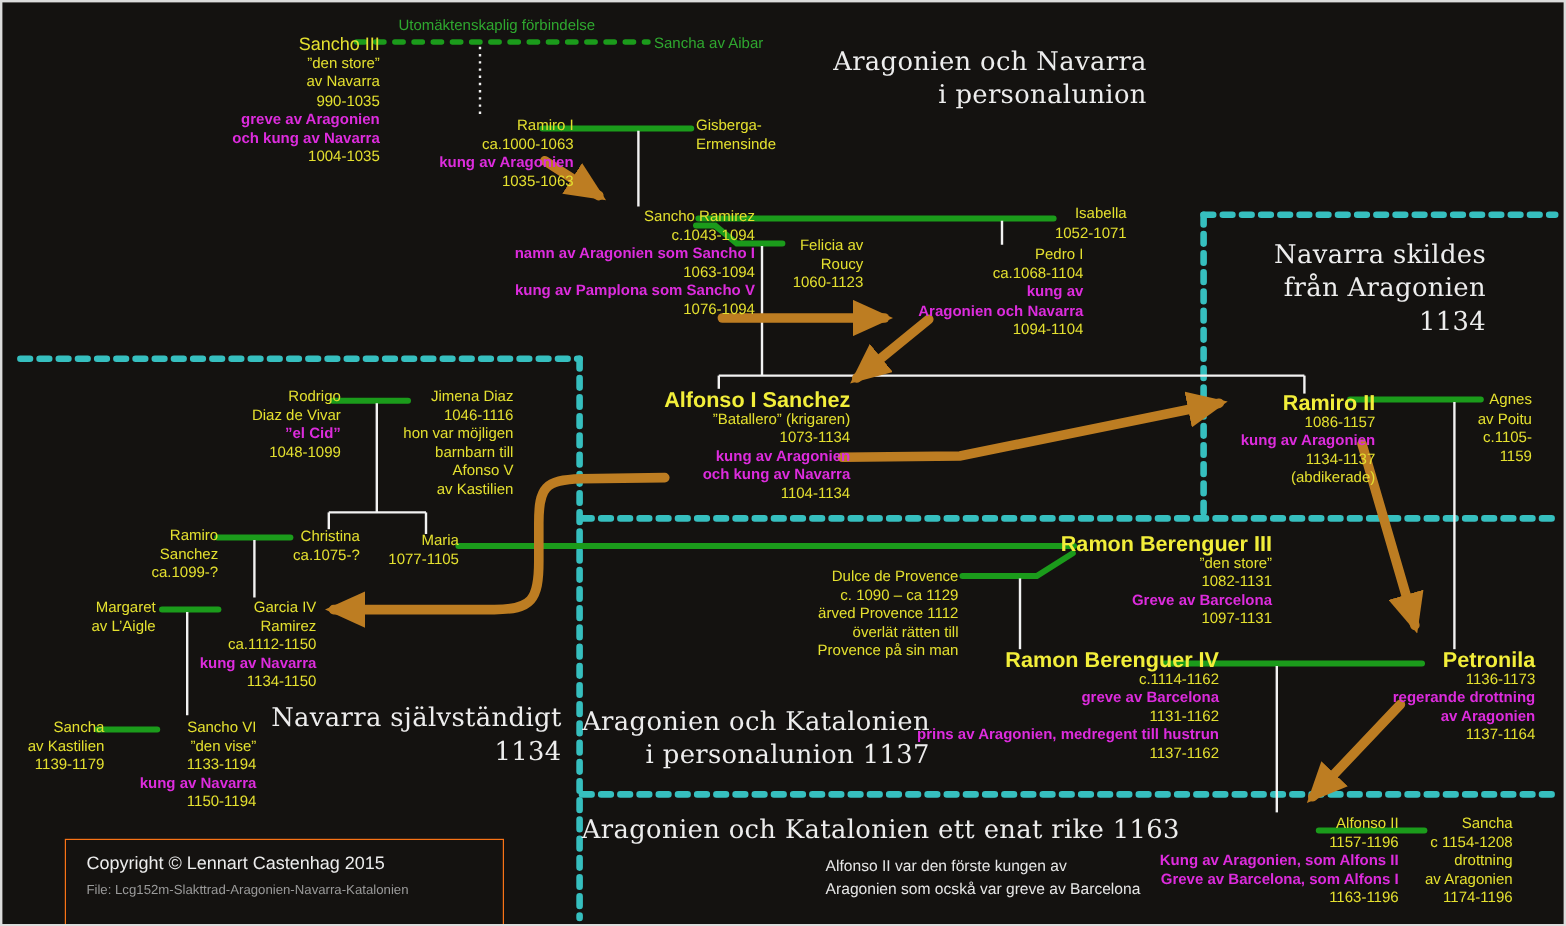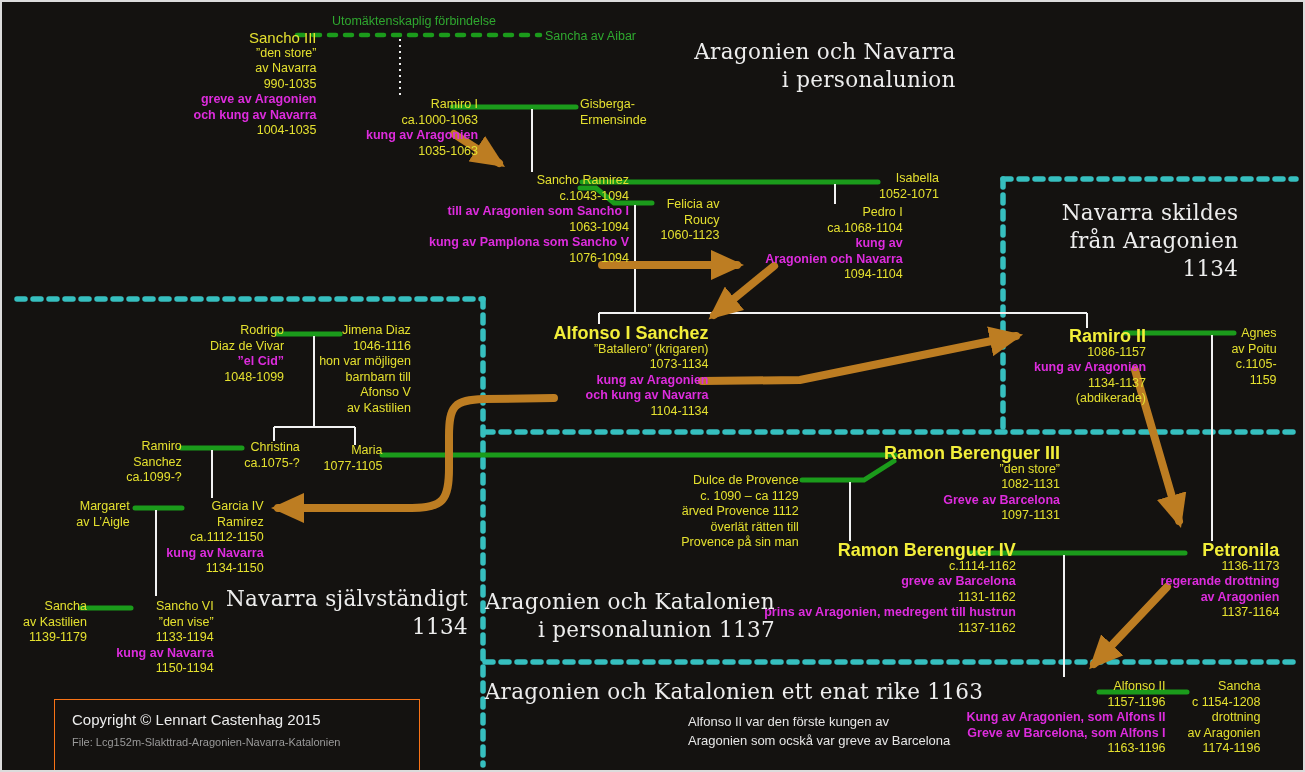--- a/index.html
+++ b/index.html
@@ -146,21 +146,21 @@
       <div class="ln m">kung av Aragonien</div>
       <div class="ln y">1035-1063</div>
     </div>
   <div class="blk la" style="left:578px;top:95px">
       <div class="ln y">Gisberga-</div>
       <div class="ln y">Ermensinde</div>
     </div>
   <div class="blk ctr" style="left:527px;top:171px">
       <div class="ln y">Sancho Ramirez</div>
       <div class="ln y">c.1043-1094</div>
-      <div class="ln m">till av Aragonien som Sancho I</div>
+      <div class="ln m">namn av Aragonien som Sancho I</div>
       <div class="ln y">1063-1094</div>
       <div class="ln m">kung av  Pamplona som Sancho V</div>
       <div class="ln y">1076-1094</div>
     </div>
   <div class="blk ctr" style="left:907px;top:169px">
       <div class="ln y">Isabella</div>
       <div class="ln y">1052-1071</div>
     </div>
   <div class="blk ctr" style="left:688px;top:195px">
       <div class="ln y">Felicia av</div>
@@ -194,21 +194,21 @@
       <div class="ln y">av Poitu</div>
       <div class="ln y">c.1105-</div>
       <div class="ln y">1159</div>
     </div>
   <div class="blk ctr" style="left:245px;top:321px">
       <div class="ln y">Rodrigo</div>
       <div class="ln y">Diaz  de Vivar</div>
       <div class="ln m">”el Cid”</div>
       <div class="ln y">1048-1099</div>
     </div>
-  <div class="blk ctr" style="left:363px;top:321px">
+  <div class="blk ctr" style="left:380px;top:321px">
       <div class="ln y">Jimena Diaz</div>
       <div class="ln y">1046-1116</div>
       <div class="ln y">hon var möjligen</div>
       <div class="ln y">barnbarn till</div>
       <div class="ln y">Afonso V</div>
       <div class="ln y">av Kastilien</div>
     </div>
   <div class="blk ctr" style="left:152px;top:437px">
       <div class="ln y">Ramiro</div>
       <div class="ln y">Sanchez</div>

